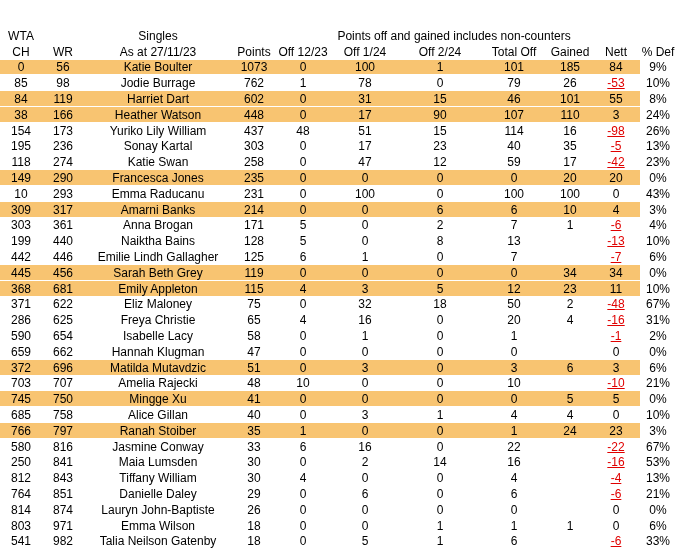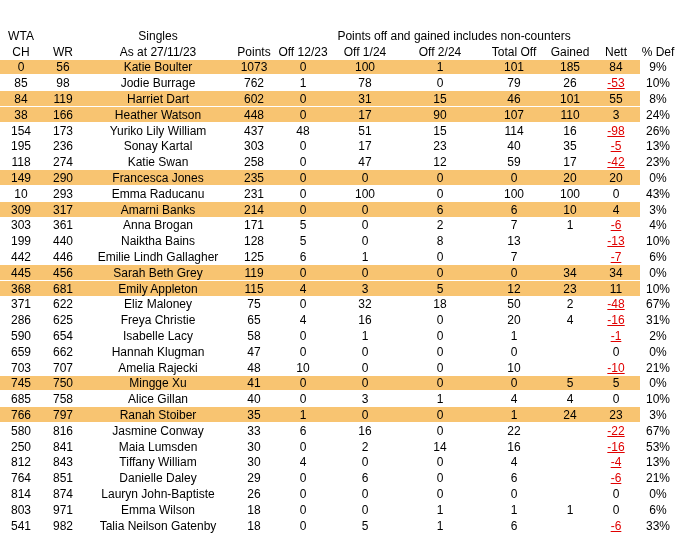--- a/index.html
+++ b/index.html
@@ -301,20 +301,33 @@
         <td>47</td>
         <td>0</td>
         <td>0</td>
         <td>0</td>
         <td>0</td>
         <td></td>
         <td>0</td>
         <td>0%</td>
       </tr>
       <tr>
+        <td class="hl">372</td>
+        <td class="hl">696</td>
+        <td class="hl">Matilda Mutavdzic</td>
+        <td class="hl">51</td>
+        <td class="hl">0</td>
+        <td class="hl">3</td>
+        <td class="hl">0</td>
+        <td class="hl">3</td>
+        <td class="hl">6</td>
+        <td class="hl">3</td>
+        <td>6%</td>
+      </tr>
+      <tr>
         <td>703</td>
         <td>707</td>
         <td>Amelia Rajecki</td>
         <td>48</td>
         <td>10</td>
         <td>0</td>
         <td>0</td>
         <td>10</td>
         <td></td>
         <td class="neg">-10</td>

